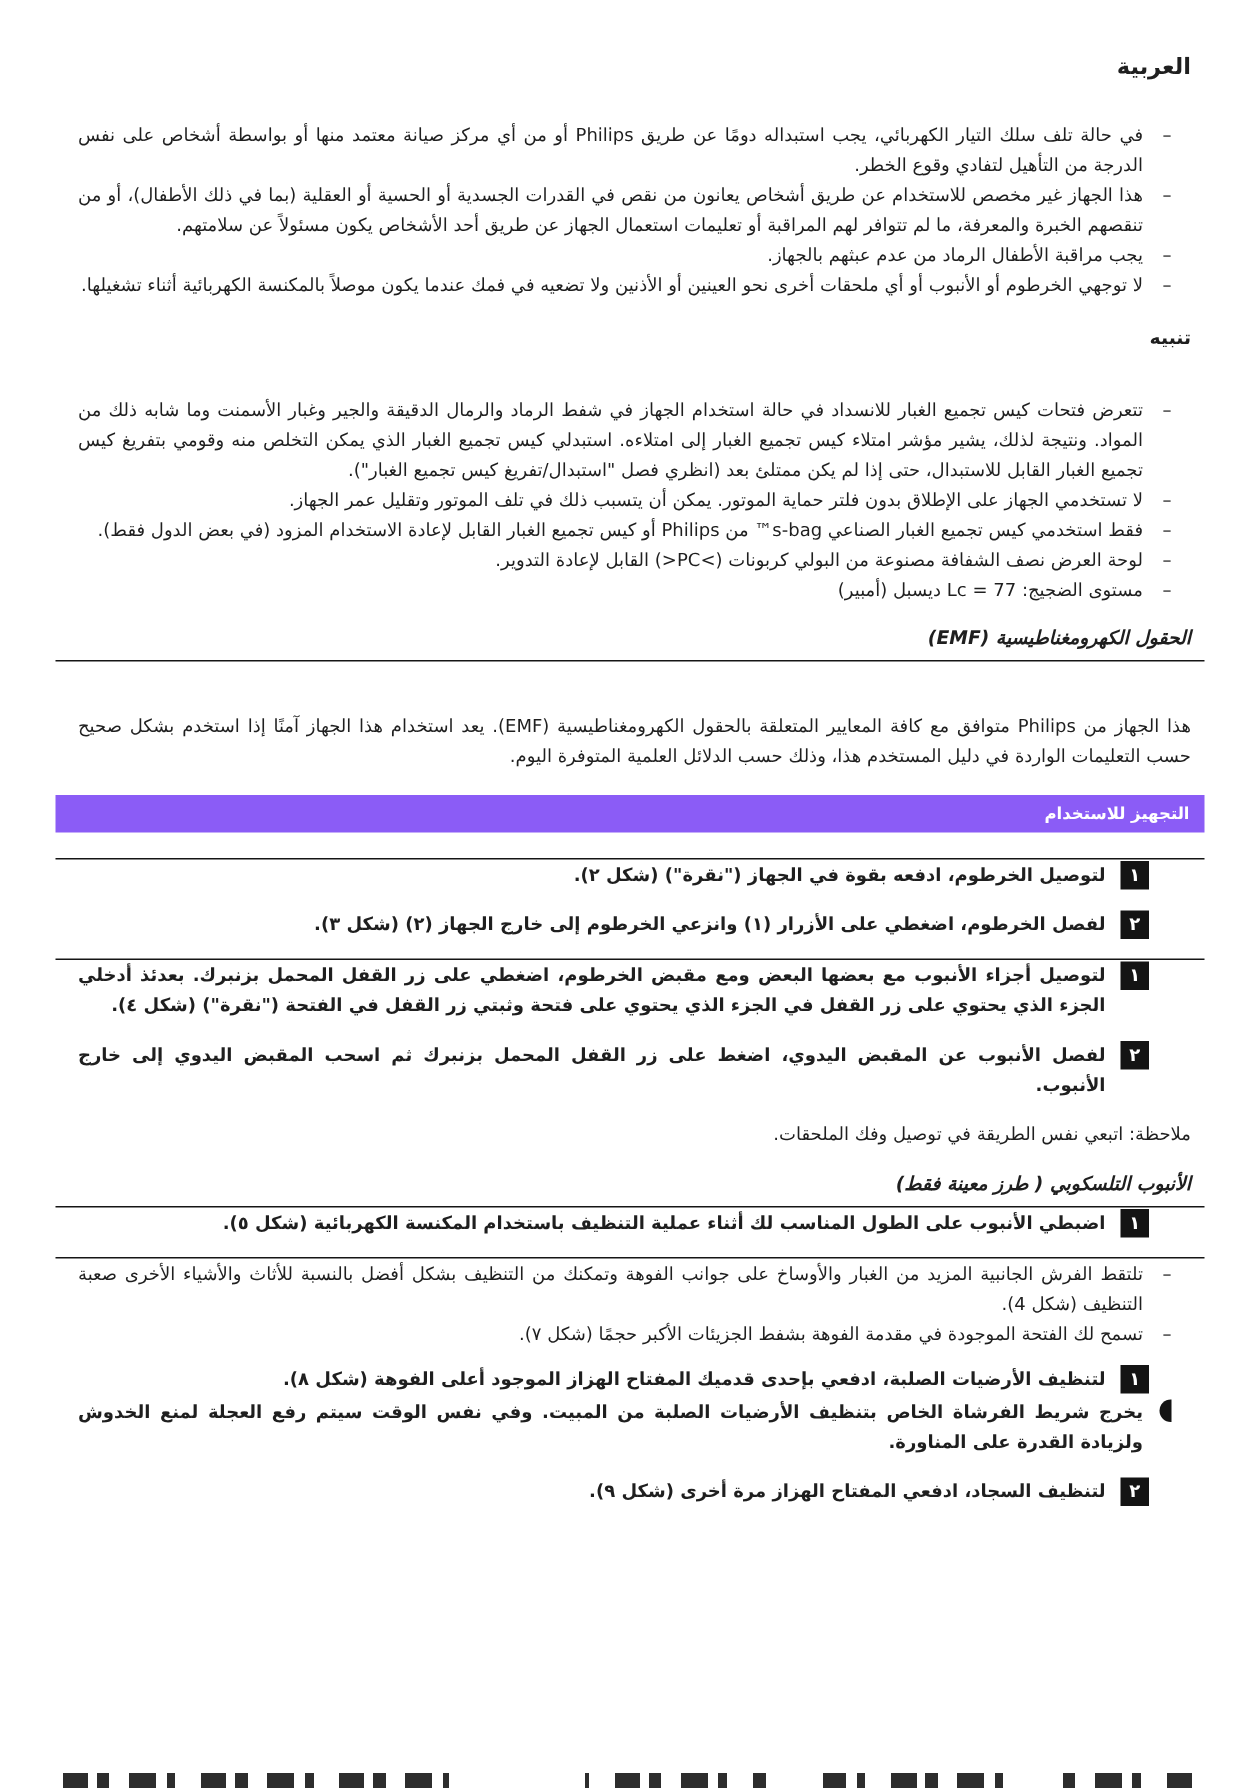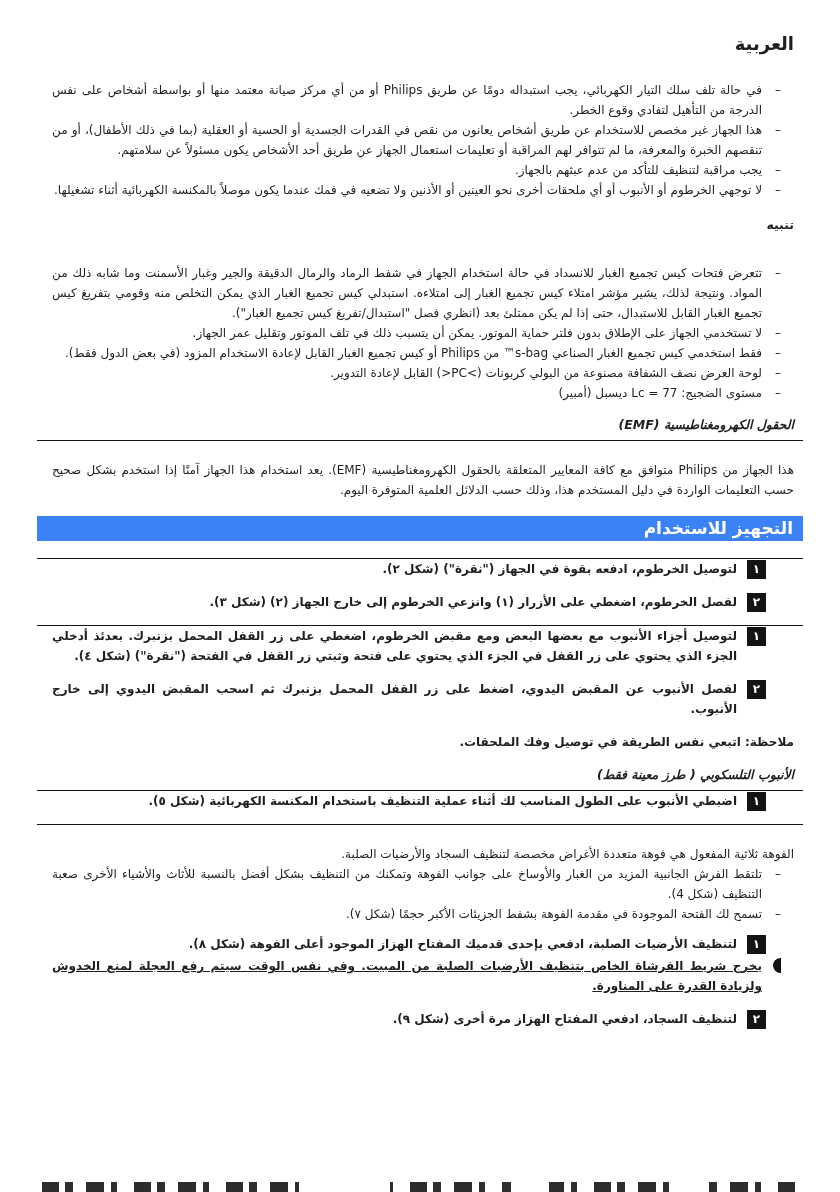--- a/index.html
+++ b/index.html
@@ -16,21 +16,21 @@
     overflow: hidden;
     direction: rtl;
     background: #ffffff;
   }
   .content {
     padding: 34px 46px 0 52px;
     font-size: 12px;
     line-height: 20px;
   }
   .title {
-    font-size: 18px;
+    font-size: 15px;
     font-weight: 700;
     margin: 0 0 26px 0;
   }
   p { margin: 0; text-align: justify; }
 
   
   .bullet { display: flex; }
   .bullet .marker {
     flex: 0 0 32px;
     padding-right: 13px;
@@ -46,28 +46,28 @@
   .h-ruled {
     font-size: 12.5px; font-weight: 700;
     margin: 12px 0 5px 0;
     font-style: italic;
   }
   .rule {
     height: 0;
     border-top: 1.5px solid #151515;
     margin: 0 -9px 0 -15px;
   }
-  .after-rule { margin-top: 19px; }
+  .after-rule { margin-top: 33px; }
 
   
   .bar {
-    background: #3b82f6;
+    background: #8b5cf6;
     color: #ffffff;
     font-weight: 700;
-    font-size: 17px;
+    font-size: 11px;
     height: 25px; line-height: 25px;
     padding: 0 10px;
     margin: 16px -9px 17px -15px;
   }
 
   
   .step { display: flex; margin: 0 0 13px 0; }
   .step.tight { margin-bottom: 2px; }
   .step .badge {
     flex: 0 0 19px; height: 19px;
@@ -79,23 +79,23 @@
   .step p { flex: 1; font-weight: 700; }
 
   
   .result { display: flex; margin: 0 0 13px 0; }
   .result .half {
     flex: 0 0 8px; height: 15px;
     margin: 2px 13px 0 11px;
     background: #141414;
     border-radius: 8px 0 0 8px;
   }
-  .result p { flex: 1; font-weight: 700; text-decoration: underline; }
-
-  .note { font-weight: 700; margin: 0 0 13px 0; }
+  .result p { flex: 1; font-weight: 700; }
+
+  .note { font-weight: 400; margin: 0 0 13px 0; }
 
   
   .clip-strip {
     position: absolute;
     top: 1182px; left: 42px; right: 42px; height: 10px;
     background-image:
       linear-gradient(90deg,
         transparent 0 34%, #ffffff 34% 46%,
         transparent 46% 62%, #ffffff 62% 67%,
         transparent 67% 83%, #ffffff 83% 88%, transparent 88% 100%),
@@ -119,21 +119,21 @@
       <div class="bullet">
         <span class="marker">–</span>
         <p>في حالة تلف سلك التيار الكهربائي، يجب استبداله دومًا عن طريق Philips أو من أي مركز صيانة معتمد منها أو بواسطة أشخاص على نفس الدرجة من التأهيل لتفادي وقوع الخطر.</p>
       </div>
       <div class="bullet">
         <span class="marker">–</span>
         <p>هذا الجهاز غير مخصص للاستخدام عن طريق أشخاص يعانون من نقص في القدرات الجسدية أو الحسية أو العقلية (بما في ذلك الأطفال)، أو من تنقصهم الخبرة والمعرفة، ما لم تتوافر لهم المراقبة أو تعليمات استعمال الجهاز عن طريق أحد الأشخاص يكون مسئولاً عن سلامتهم.</p>
       </div>
       <div class="bullet">
         <span class="marker">–</span>
-        <p>يجب مراقبة لتنظيف للتأكد من عدم عبثهم بالجهاز.</p>
+        <p>يجب مراقبة الأطفال الرماد من عدم عبثهم بالجهاز.</p>
       </div>
       <div class="bullet">
         <span class="marker">–</span>
         <p>لا توجهي الخرطوم أو الأنبوب أو أي ملحقات أخرى نحو العينين أو الأذنين ولا تضعيه في فمك عندما يكون موصلاً بالمكنسة الكهربائية أثناء تشغيلها.</p>
       </div>
     </div>
 
     <h2 class="h-plain">تنبيه</h2>
 
     <div>
@@ -193,21 +193,20 @@
     <h2 class="h-ruled">الأنبوب التلسكوبي ( طرز معينة فقط)</h2>
     <div class="rule"></div>
 
     <div class="step after-rule">
       <span class="badge">١</span>
       <p>اضبطي الأنبوب على الطول المناسب لك أثناء عملية التنظيف باستخدام المكنسة الكهربائية (شكل ٥).</p>
     </div>
 
     <div class="rule"></div>
 
-    <p class="after-rule" style="margin-bottom:0;">الفوهة ثلاثية المفعول هي فوهة متعددة الأغراض مخصصة لتنظيف السجاد والأرضيات الصلبة.</p>
 
     <div>
       <div class="bullet">
         <span class="marker">–</span>
         <p>تلتقط الفرش الجانبية المزيد من الغبار والأوساخ على جوانب الفوهة وتمكنك من التنظيف بشكل أفضل بالنسبة للأثاث والأشياء الأخرى صعبة التنظيف (شكل 4).</p>
       </div>
       <div class="bullet" style="margin-bottom:10px;">
         <span class="marker">–</span>
         <p>تسمح لك الفتحة الموجودة في مقدمة الفوهة بشفط الجزيئات الأكبر حجمًا (شكل ٧).</p>
       </div>

